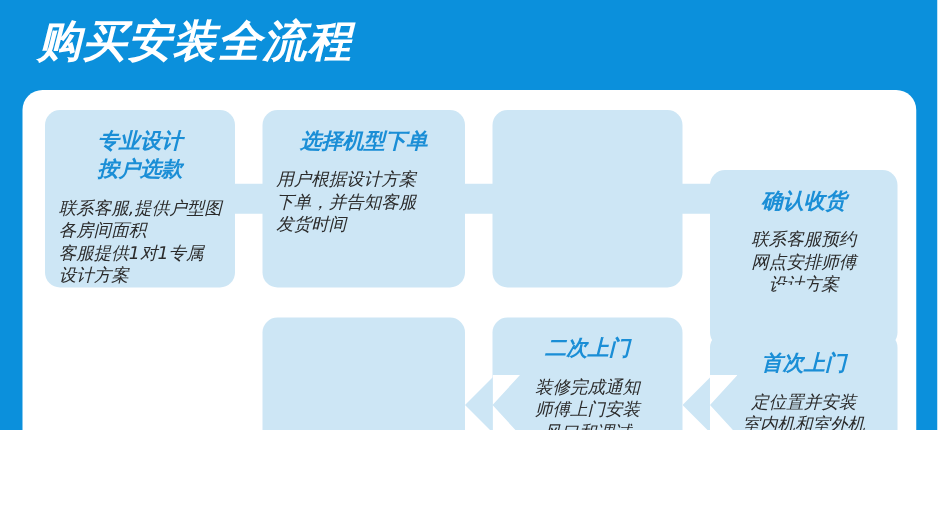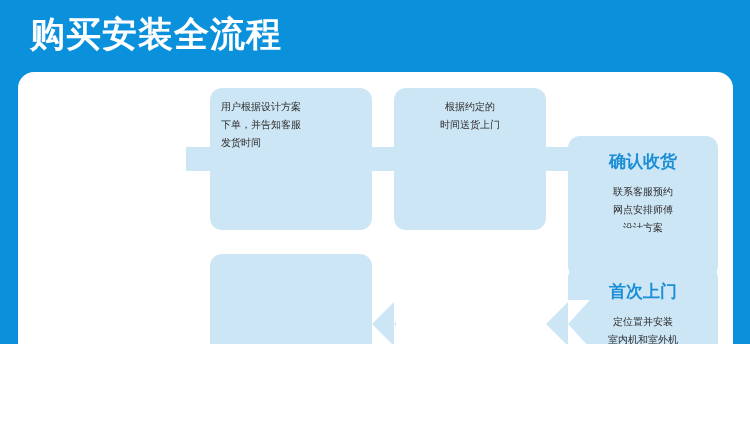--- a/index.html
+++ b/index.html
@@ -11,20 +11,21 @@
     height: 422px;
     overflow: hidden;
     font-family: "DejaVu Sans", "Liberation Sans", sans-serif;
   }
   #poster {
     position: relative;
     width: 750px;
     height: 344px;
     background: #0b90dc;
     overflow: hidden;
+    font-style: italic;
   }
   #title {
     position: absolute;
     left: 30px;
     top: 8px;
     font-size: 35px;
     font-weight: bold;
     color: #ffffff;
     letter-spacing: 1px;
     line-height: 52px;
@@ -50,21 +51,21 @@
     color: #1a8ed6;
     font-weight: bold;
     font-size: 17px;
     line-height: 23px;
     text-align: center;
     white-space: pre-line;
     margin-top: 14px;
   }
   .card-body {
     color: #2b2b2b;
-    font-size: 10px;
+    font-size: 14px;
     line-height: 18px;
     white-space: pre-line;
     margin-top: 10px;
   }
   .body-center { text-align: center; }
   .body-left { text-align: left; padding-left: 11px; }
   .connector-h {
     position: absolute;
     background: #cde6f5;
   }
@@ -86,34 +87,41 @@
 </style>
 </head>
 <body>
 
 <div id="poster">
 
   <div id="title">购买安装全流程</div>
 
   <div id="panel">
 
+    <div class="card" style="left:18px; top:16px; width:152px; height:142px;">
+      <div class="card-title">专业设计
+按户选款</div>
+      <div class="card-body body-left">联系客服,提供户型图
+各房间面积
+客服提供1对1专属
+设计方案</div>
+    </div>
 
     <div class="connector-h" style="left:168px; top:75px; width:26px; height:24px;"></div>
 
     <div class="card" style="left:192px; top:16px; width:162px; height:142px;">
+      <div class="card-title">选择机型下单</div>
       <div class="card-body body-left">用户根据设计方案
 下单，并告知客服
 发货时间</div>
     </div>
 
     <div class="connector-h" style="left:352px; top:75px; width:26px; height:24px;"></div>
 
     <div class="card" style="left:376px; top:16px; width:152px; height:142px;">
-      <div class="card-body body-center">根据约定的
-时间送货上门</div>
     </div>
 
     <div class="connector-h" style="left:526px; top:75px; width:26px; height:24px;"></div>
 
     <div class="card" style="left:550px; top:16px; width:150px; height:142px;margin-top:48px;">
       <div class="card-title">确认收货</div>
       <div class="card-body body-center">联系客服预约
 网点安排师傅
 设计方案</div>
     </div>
@@ -127,20 +135,26 @@
     </div>
 
     <div style="position:absolute; left:528px; top:228px; width:24px; height:48px; overflow:hidden;">
       <div style="position:absolute; left:0; top:0; width:24px; height:48px; background:#cde6f5;
                   clip-path: polygon(0 50%, 100% 0, 100% 100%);"></div>
     </div>
     <div class="notch" style="left:550px; top:228px; width:0px; height:0px;"></div>
     <div style="position:absolute; left:550px; top:228px; width:22px; height:48px; background:#ffffff;
                 clip-path: polygon(0 0, 100% 0, 0 50%, 100% 100%, 0 100%); "></div>
 
+    <div class="card" style="left:376px; top:182px; width:152px; height:140px;">
+      <div class="card-title">二次上门</div>
+      <div class="card-body body-center">装修完成通知
+师傅上门安装
+风口和调试</div>
+    </div>
 
     <div style="position:absolute; left:354px; top:228px; width:24px; height:48px; overflow:hidden;">
       <div style="position:absolute; left:0; top:0; width:24px; height:48px; background:#cde6f5;
                   clip-path: polygon(0 50%, 100% 0, 100% 100%);"></div>
     </div>
     <div style="position:absolute; left:376px; top:228px; width:22px; height:48px; background:#ffffff;
                 clip-path: polygon(0 0, 100% 0, 0 50%, 100% 100%, 0 100%);"></div>
 
     <div class="card" style="left:192px; top:182px; width:162px; height:140px;">
     </div>

